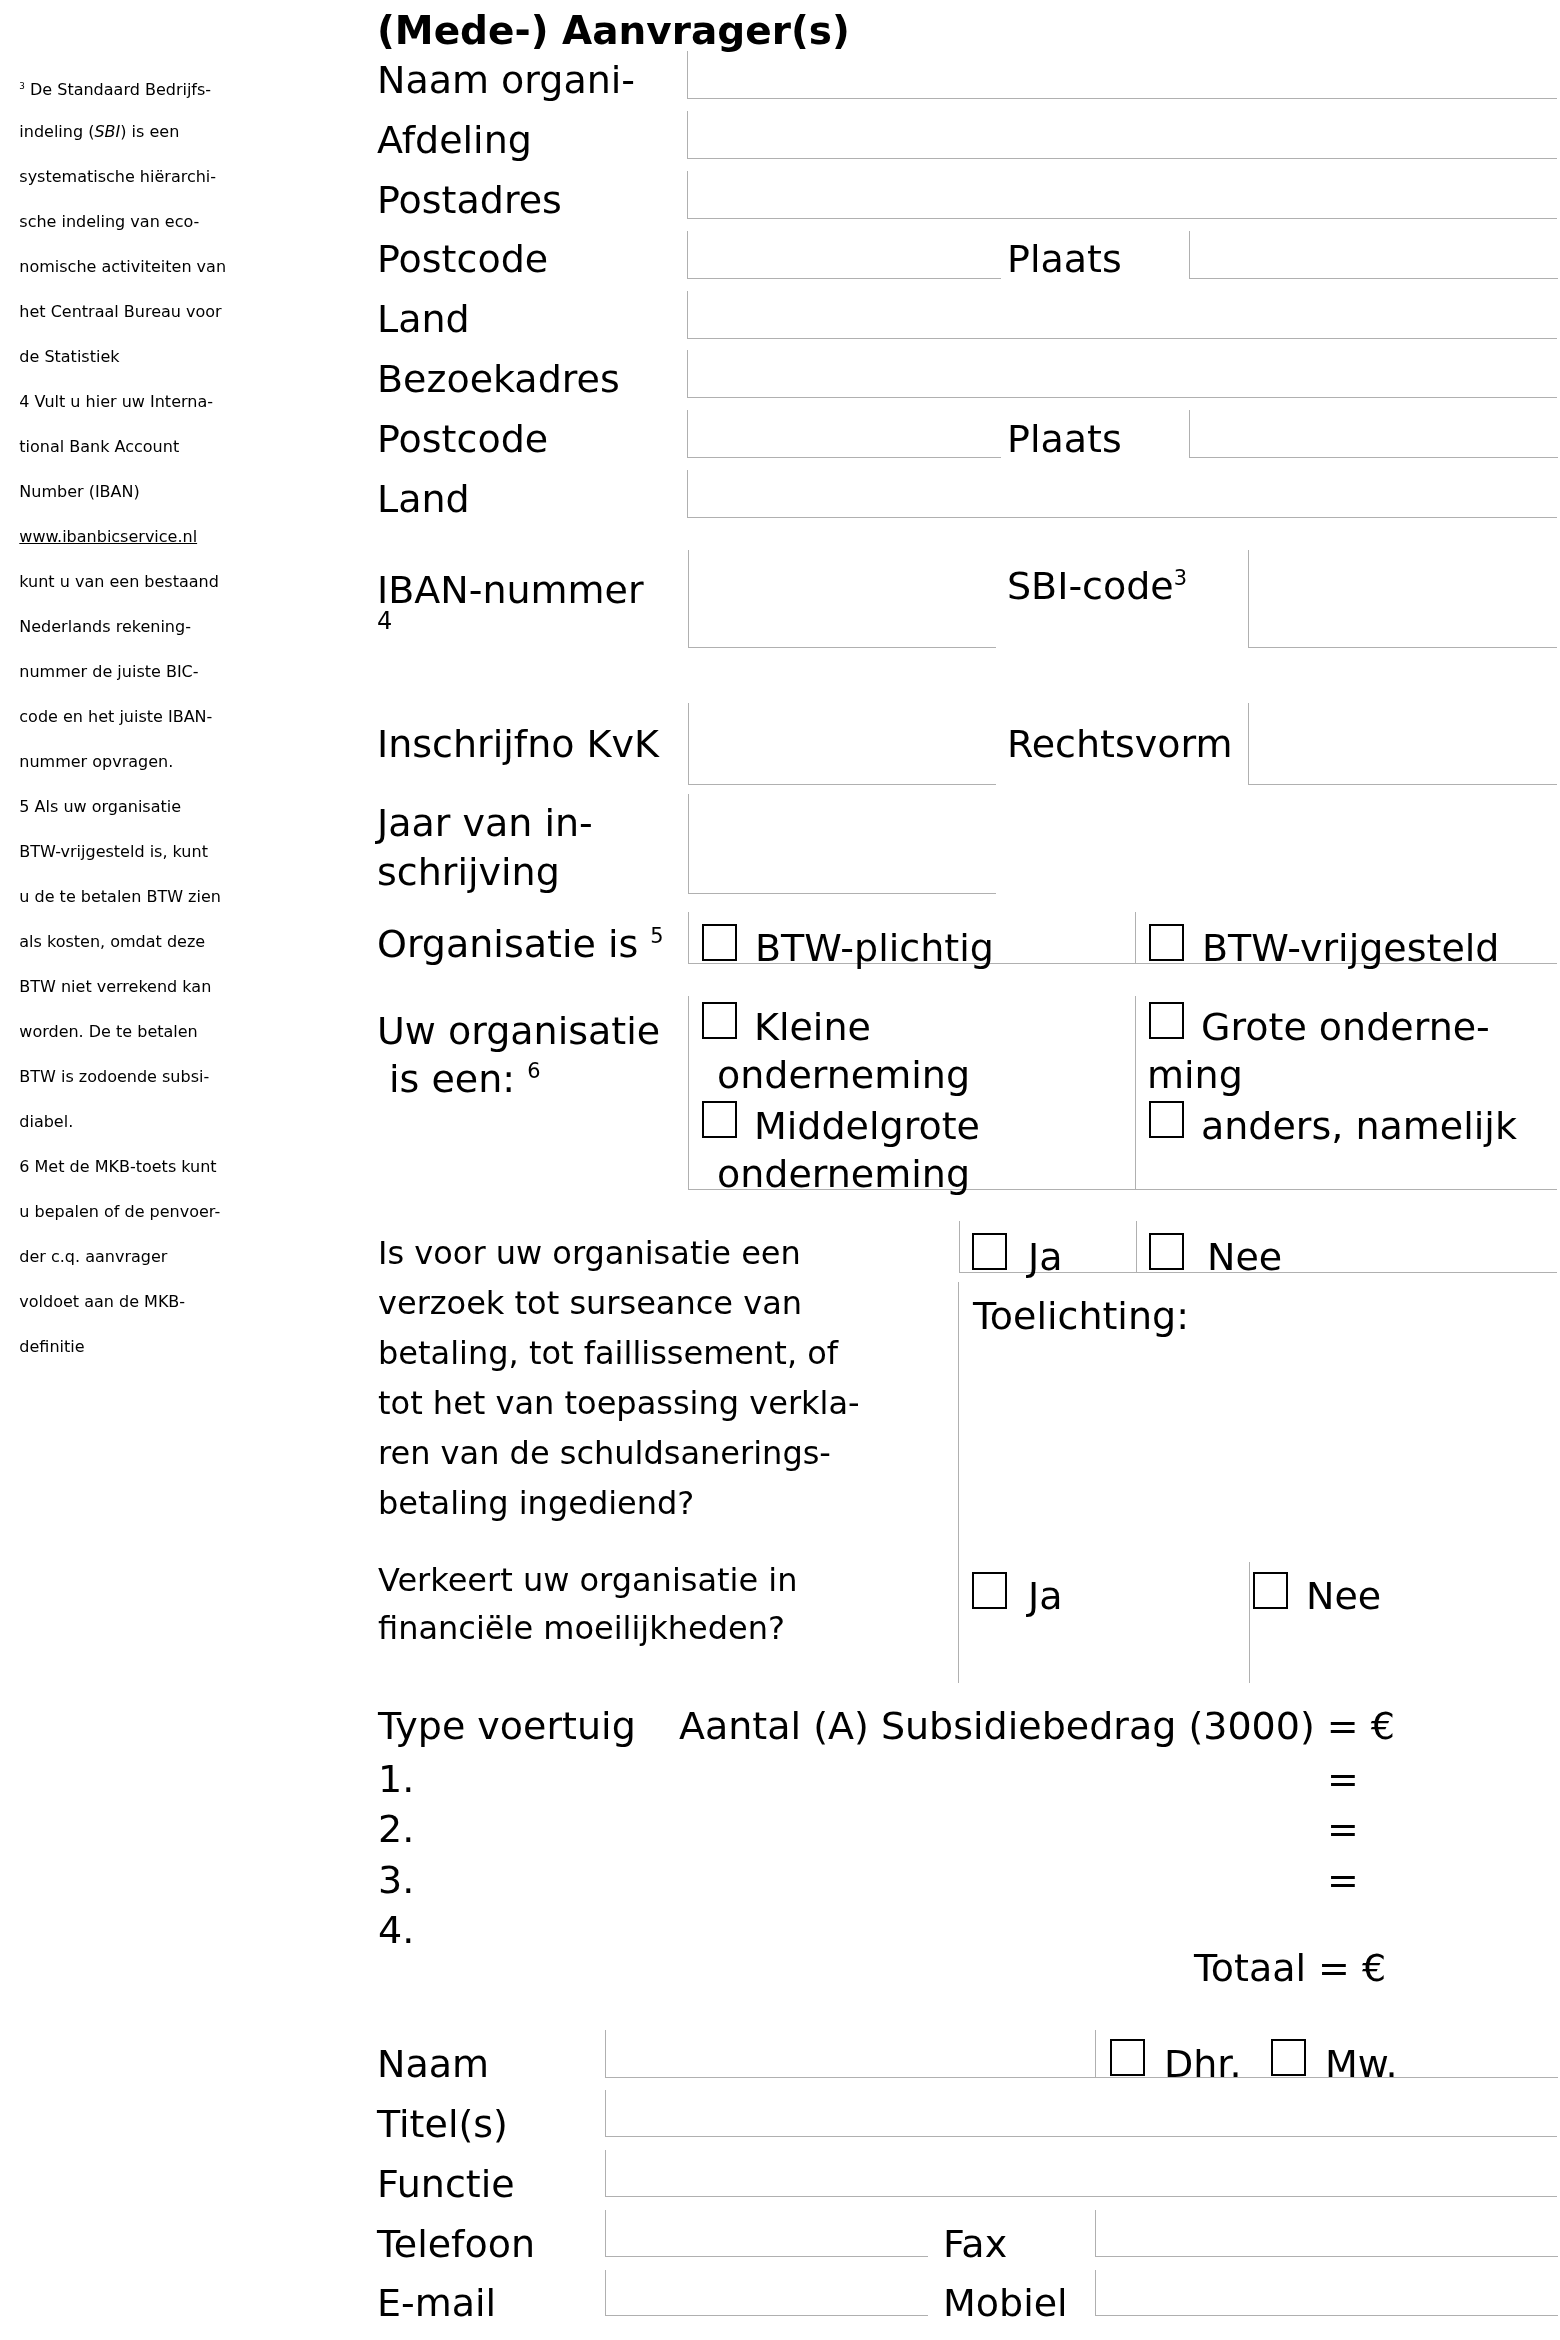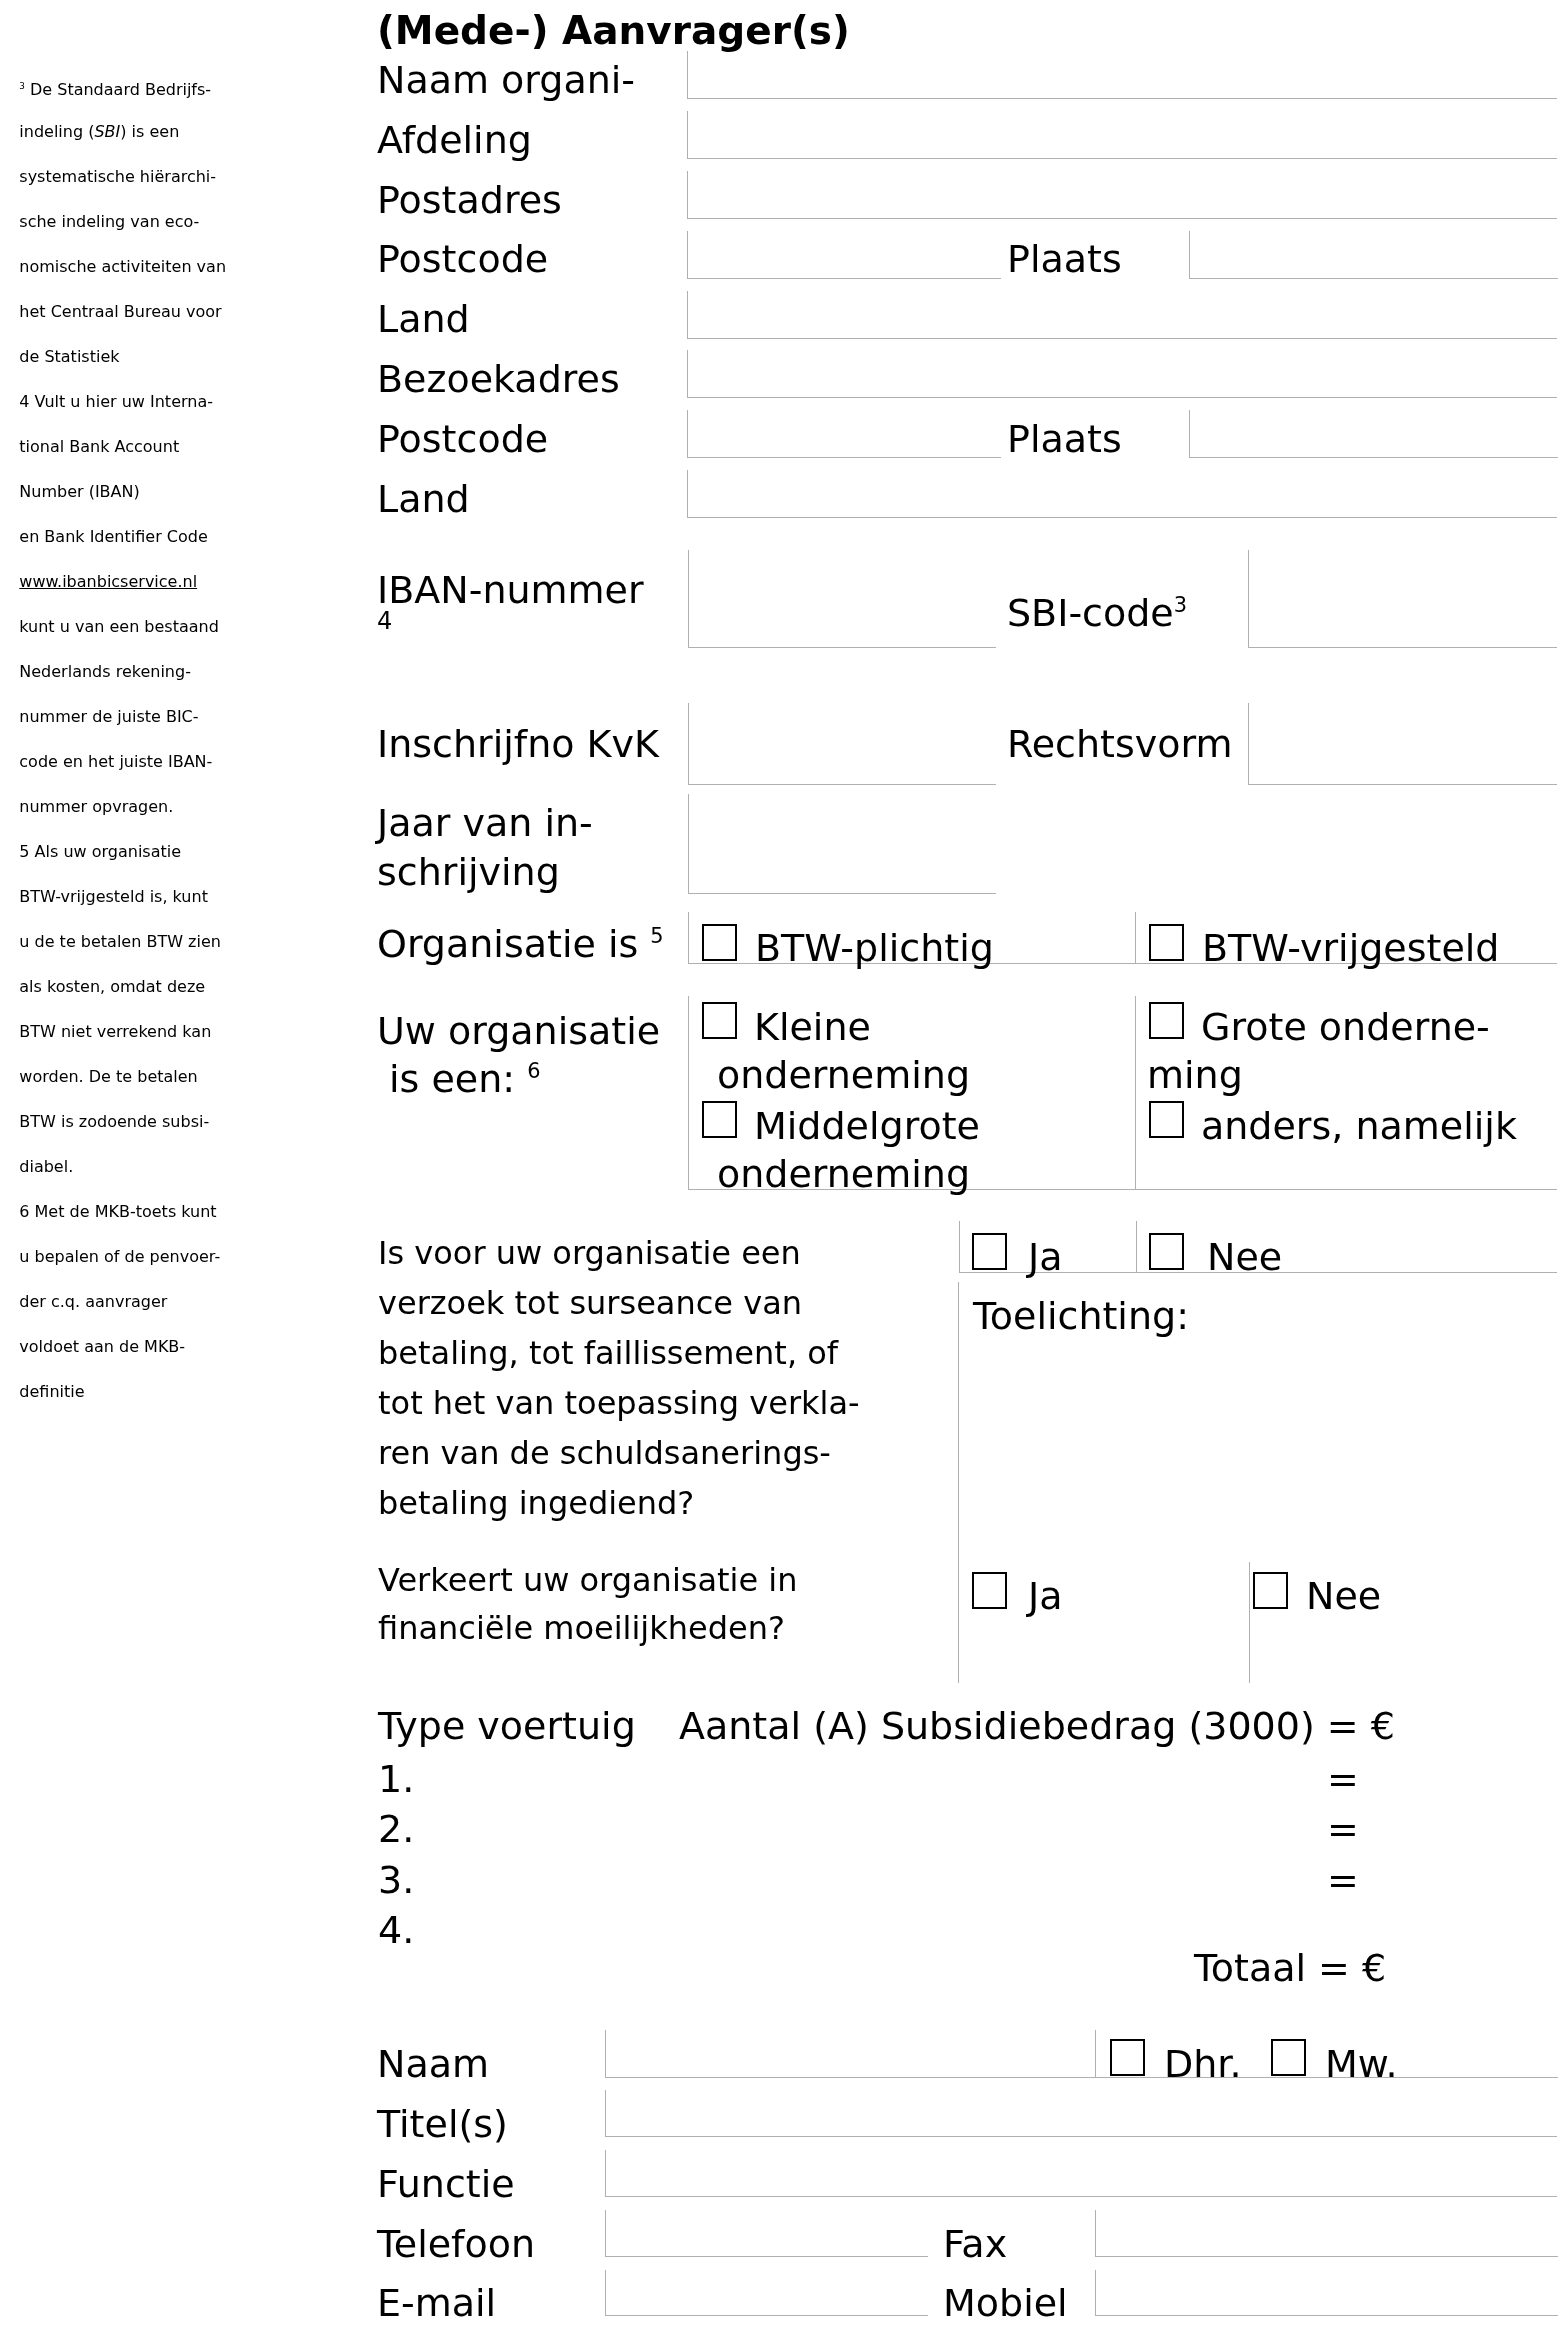--- a/index.html
+++ b/index.html
@@ -42,21 +42,20 @@
     <div class="s-line"><sup>3</sup><span> De Standaard Bedrijfs-</span></div>
     <div class="s-line"><span>indeling (</span><span class="it">SBI</span><span>) is een</span></div>
     <div class="s-line">systematische hiërarchi-</div>
     <div class="s-line">sche indeling van eco-</div>
     <div class="s-line">nomische activiteiten van</div>
     <div class="s-line">het Centraal Bureau voor</div>
     <div class="s-line">de Statistiek</div>
     <div class="s-line">4 Vult u hier uw Interna-</div>
     <div class="s-line">tional Bank Account</div>
     <div class="s-line">Number (IBAN)</div>
-    <div class="s-line">en Bank Identifier Code</div>
     <div class="s-line"><span class="link">www.ibanbicservice.nl</span></div>
     <div class="s-line">kunt u van een bestaand</div>
     <div class="s-line">Nederlands rekening-</div>
     <div class="s-line">nummer de juiste BIC-</div>
     <div class="s-line">code en het juiste IBAN-</div>
     <div class="s-line">nummer opvragen.</div>
     <div class="s-line">5 Als uw organisatie</div>
     <div class="s-line">BTW-vrijgesteld is, kunt</div>
     <div class="s-line">u de te betalen BTW zien</div>
     <div class="s-line">als kosten, omdat deze</div>
@@ -79,21 +78,21 @@
   <div class="lbl" style="left:377px; top:238px;">Postcode</div>
   <div class="lbl" style="left:1007px; top:238px;">Plaats</div>
   <div class="lbl" style="left:377px; top:298px;">Land</div>
   <div class="lbl" style="left:377px; top:358px;">Bezoekadres</div>
   <div class="lbl" style="left:377px; top:418px;">Postcode</div>
   <div class="lbl" style="left:1007px; top:418px;">Plaats</div>
   <div class="lbl" style="left:377px; top:478px;">Land</div>
 
   <div class="lbl" style="left:377px; top:569px;">IBAN-nummer</div>
   <div class="lbl small" style="left:377px; top:608px;">4</div>
-  <div class="lbl" style="left:1007px; top:565px;margin-top:27px;"><span>SBI-code</span><sup>3</sup></div>
+  <div class="lbl" style="left:1007px; top:565px;"><span>SBI-code</span><sup>3</sup></div>
   <div class="lbl" style="left:377px; top:723px;">Inschrijfno KvK</div>
   <div class="lbl" style="left:1007px; top:723px;">Rechtsvorm</div>
   <div class="lbl" style="left:377px; top:802px;">Jaar van in-</div>
   <div class="lbl" style="left:377px; top:851px;text-align:right;">schrijving</div>
 
   <div class="field" style="left:687px; top:51px;  width:869px; height:47px;"></div>
   <div class="field" style="left:687px; top:111px; width:869px; height:47px;"></div>
   <div class="field" style="left:687px; top:171px; width:869px; height:47px;"></div>
   <div class="field" style="left:687px; top:231px; width:313px; height:47px;"></div>
   <div class="field" style="left:1189px; top:231px; width:368px; height:47px;"></div>

